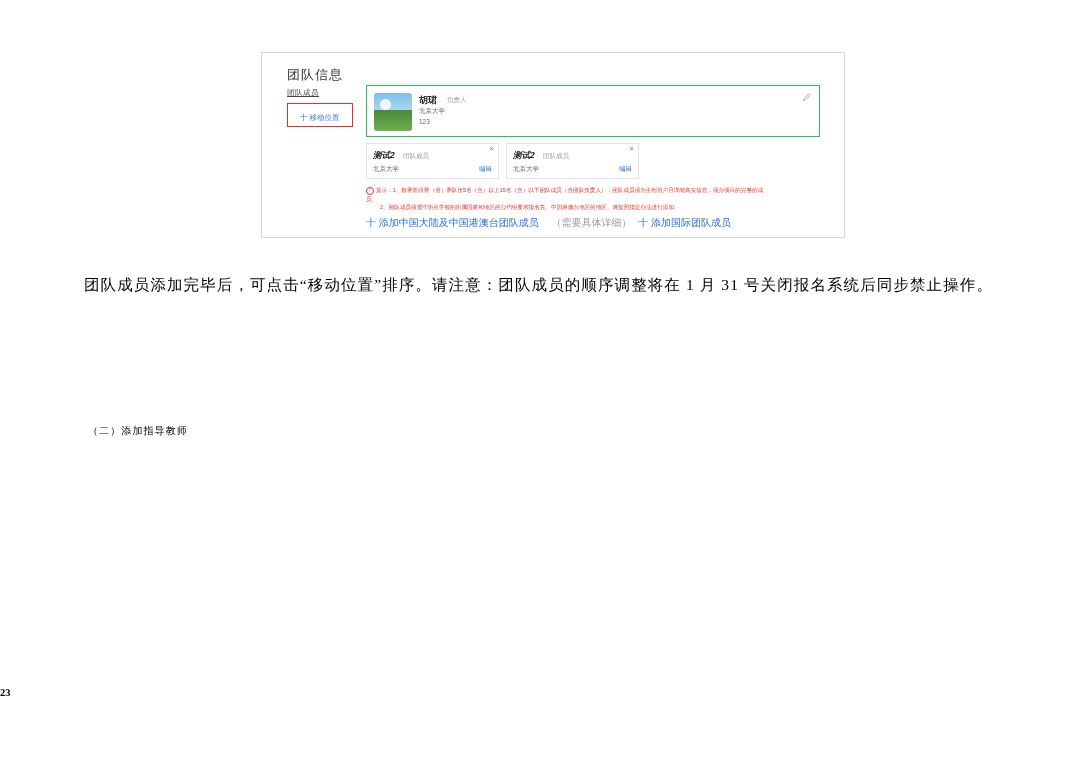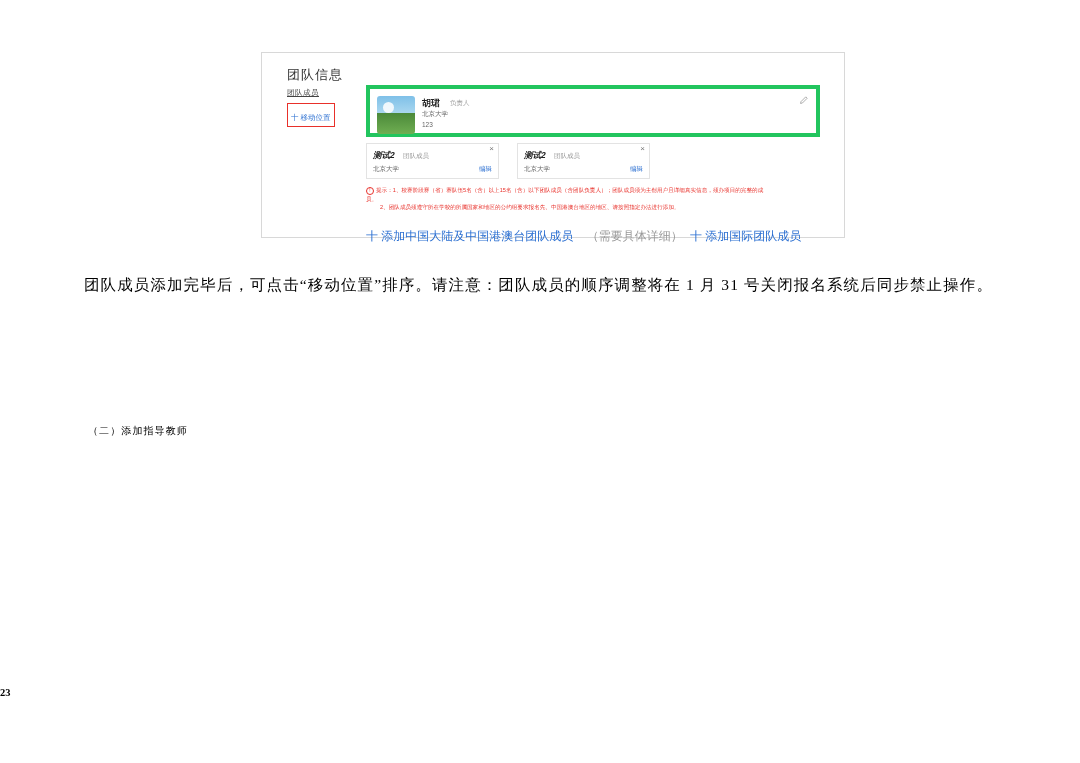--- a/index.html
+++ b/index.html
@@ -45,21 +45,21 @@
   .left-label {
     font-family: "Liberation Sans", sans-serif;
     font-size: 7.5px;
     color: #444444;
     text-decoration: underline;
     letter-spacing: 0.5px;
   }
   .move-btn {
     margin-top: 5px;
     border: 1.3px solid #e8302a;
-    padding: 2px 3px;
+    padding: 2px 12px;
     display: inline-block;
     box-sizing: border-box;
   }
   .move-btn-inner {
     font-family: "Liberation Sans", sans-serif;
     font-size: 7.5px;
     color: #2b6fd1;
     white-space: nowrap;
   }
   .move-btn-inner .plus { margin-right: 2px; }
@@ -67,21 +67,21 @@
   .right-col {
     position: absolute;
     left: 104px;
     top: 32px;
     width: 454px;
   }
 
   
   .leader-card {
     position: relative;
-    border: 4px solid #22c55e;
+    border: 1px solid #22c55e;
     height: 52px;
     box-sizing: border-box;
     background: #fff;
     padding-left: 31px;
   }
   .avatar {
     position: absolute;
     left: 7px;
     top: 7px;
     width: 38px;
@@ -139,21 +139,21 @@
     right: 8px;
     top: 7px;
     width: 9px;
     height: 9px;
     color: #888888;
   }
 
   
   .member-row {
     display: flex;
-    gap: 18px;
+    gap: 7px;
     margin-top: 6px;
   }
   .member-card {
     position: relative;
     width: 133px;
     height: 36px;
     border: 1px solid #e3e3e3;
     box-sizing: border-box;
     background: #fff;
   }
@@ -220,23 +220,23 @@
     line-height: 5px;
     text-align: center;
     font-size: 4.6px;
     margin-right: 2px;
     vertical-align: middle;
   }
   .notice-l2 { padding-left: 14px; }
 
   
   .actions {
-    margin-top: 16px;
-    font-family: "Liberation Sans", sans-serif;
-    font-size: 12px;
+    margin-top: 4px;
+    font-family: "Liberation Sans", sans-serif;
+    font-size: 10px;
     color: #2b6fd1;
   }
   .actions .gray {
     color: #999999;
     margin: 0 4px;
   }
   .actions .lnk { margin-right: 6px; }
 
   
   .para {

